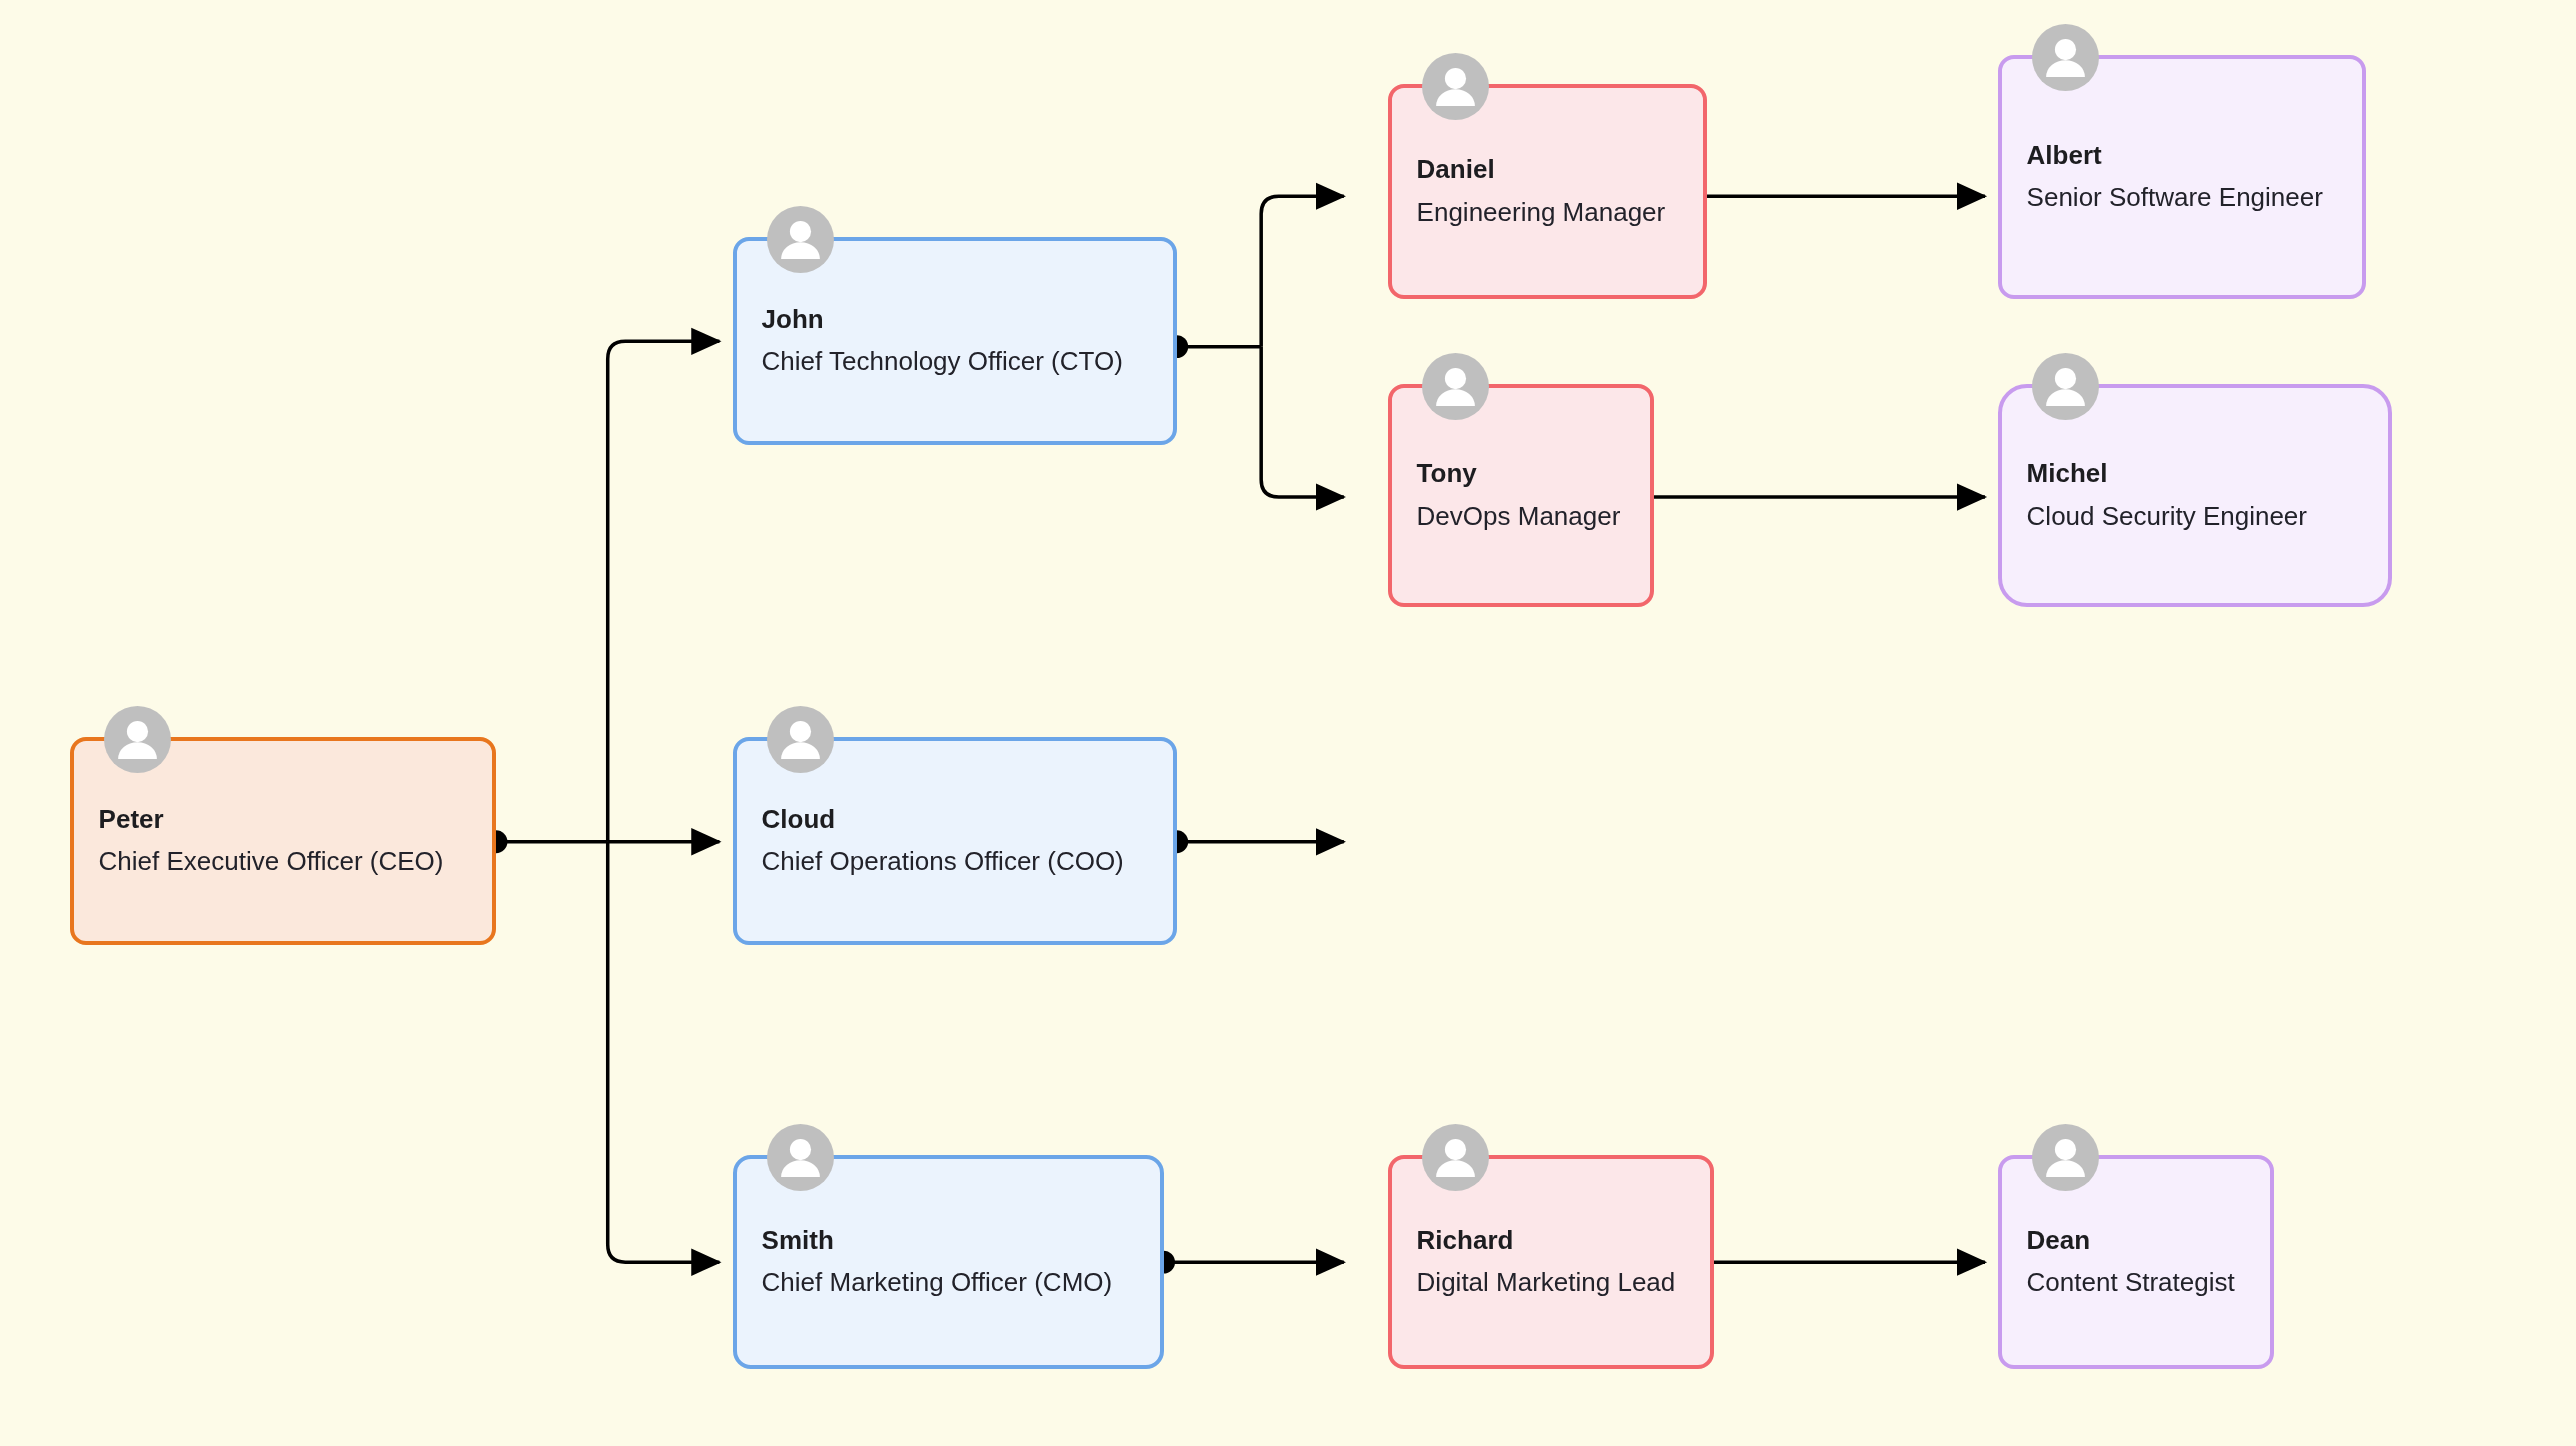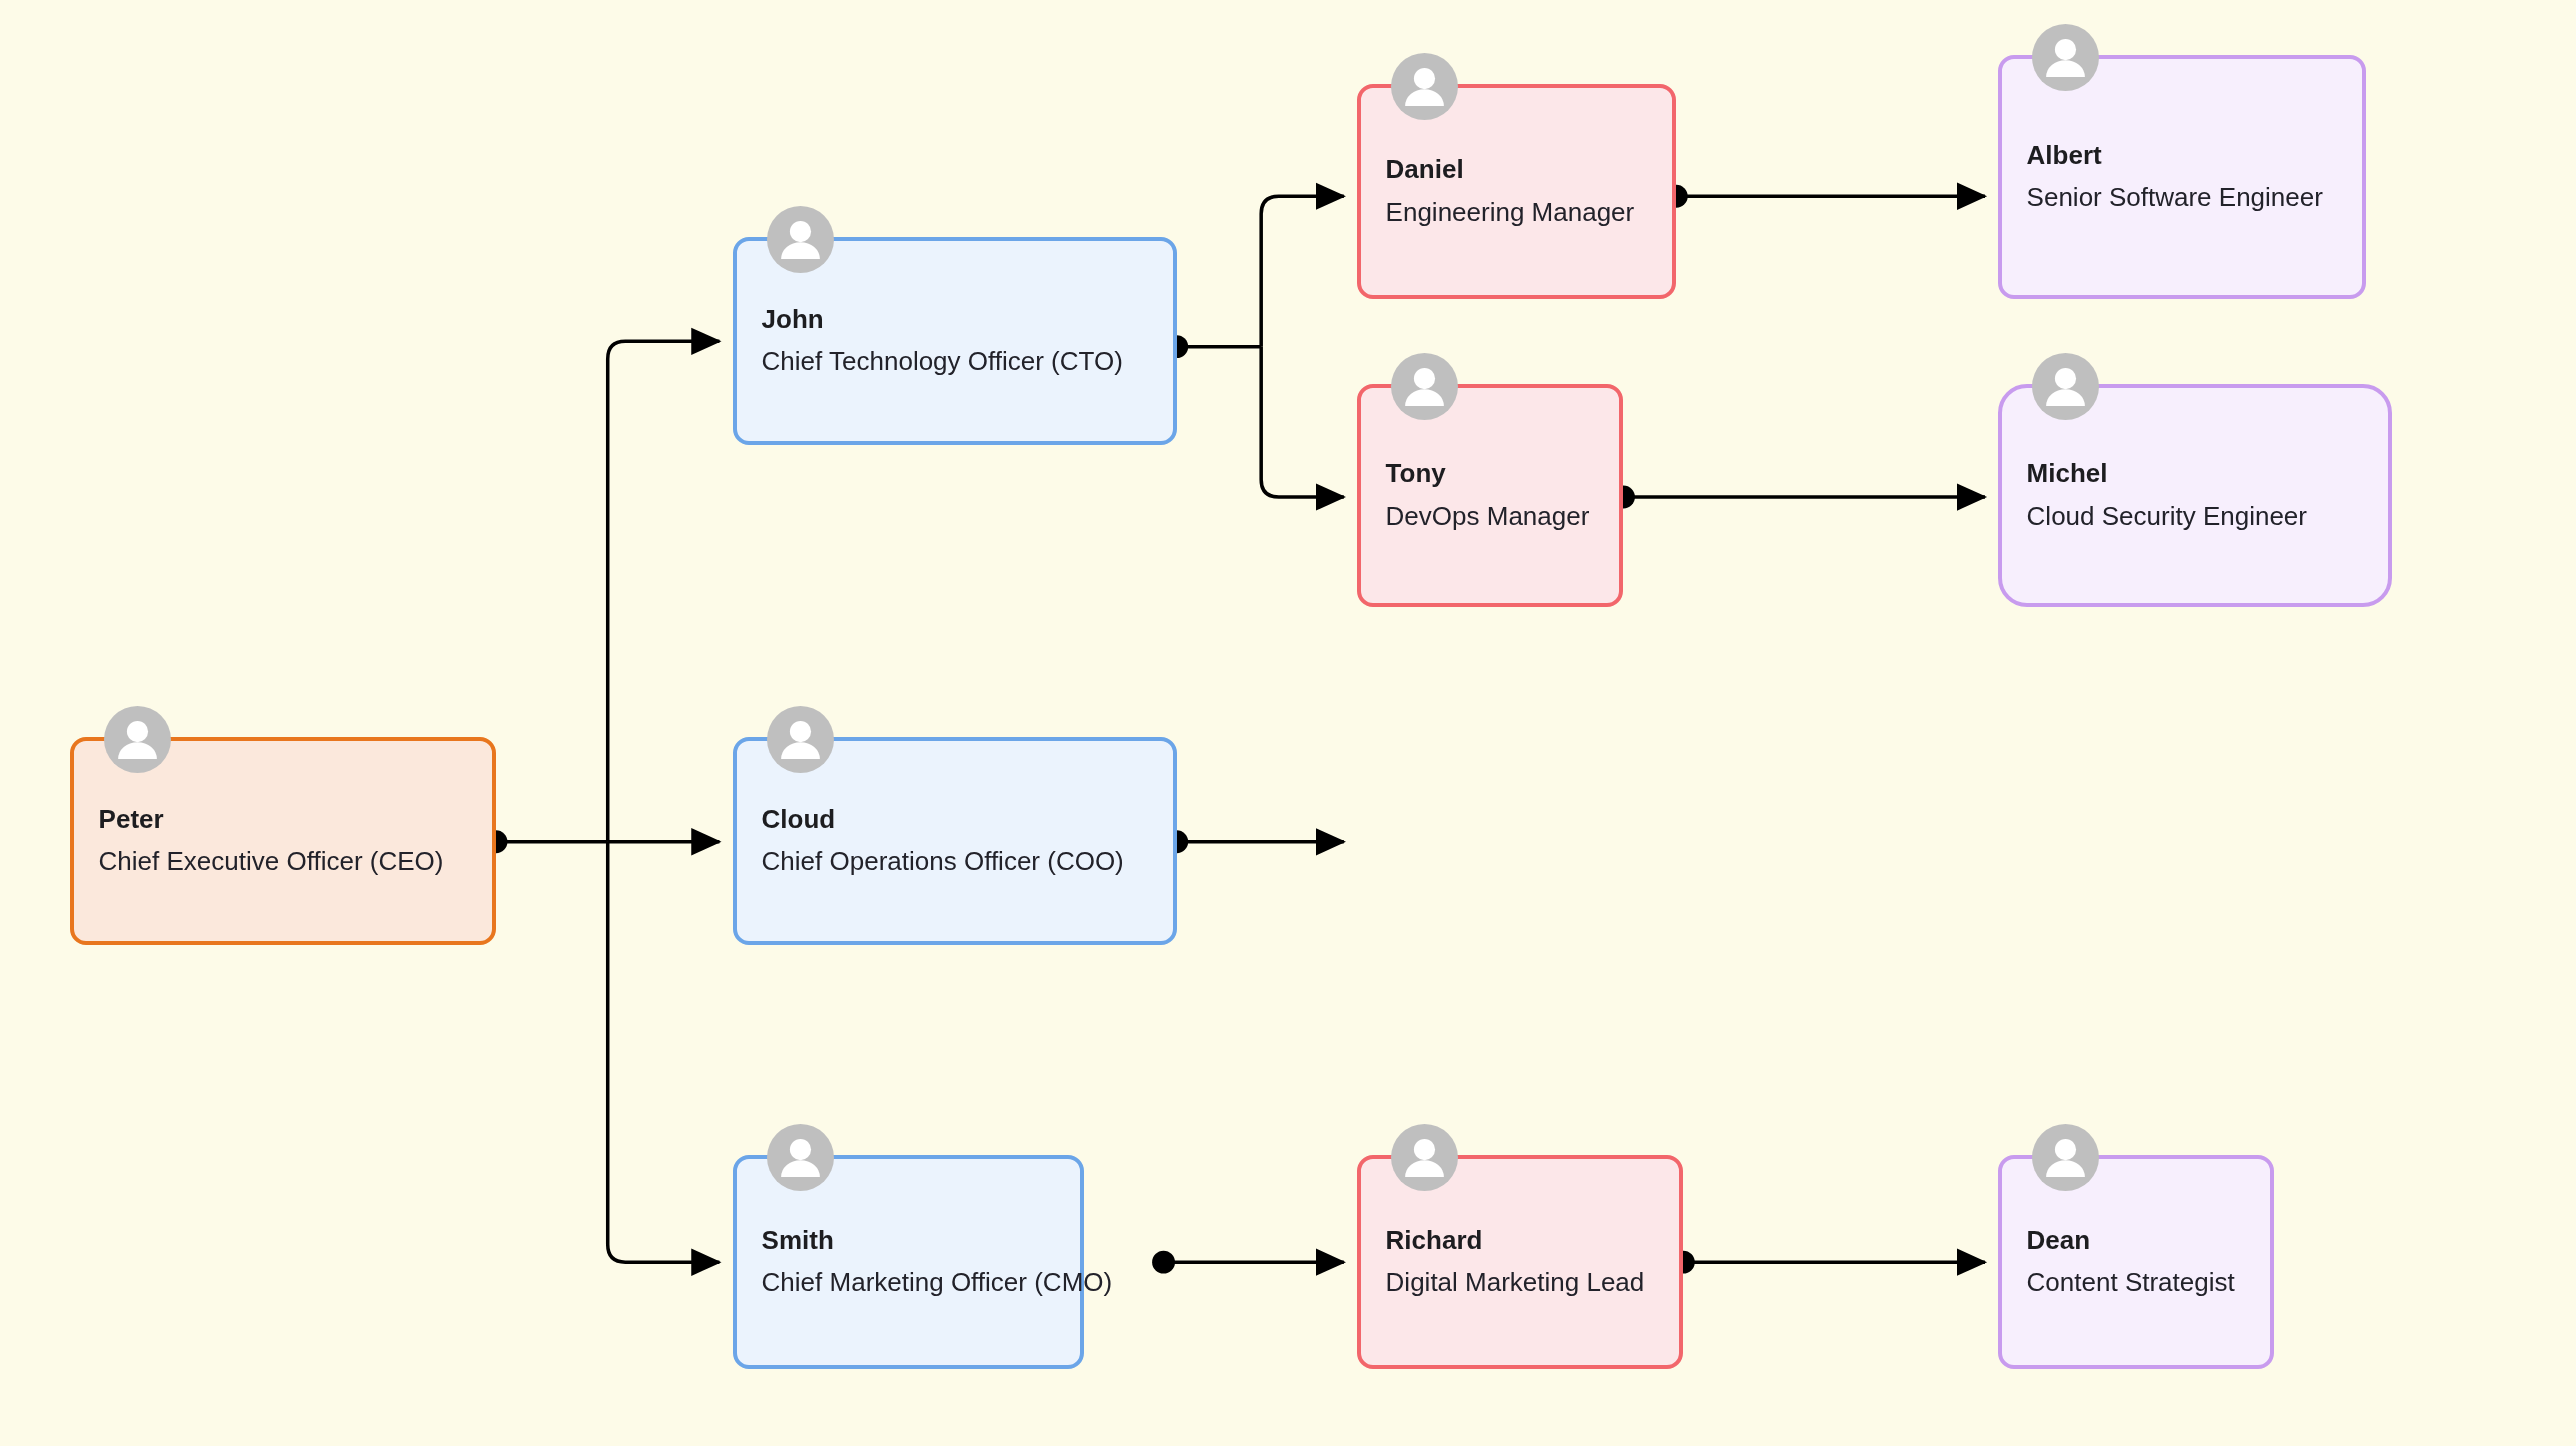--- a/index.html
+++ b/index.html
@@ -66,21 +66,21 @@
     overflow: hidden;
   }
   .avatar svg {
     display: block;
     width: 67px;
     height: 67px;
   }
   
   .theme-orange { border-color: #e8761e; background: #fbe8dc; }
   .theme-blue   { border-color: #6ba5e8; background: #ebf3fd; }
-  .theme-red    { border-color: #f2666b; background: #fce7e9; }
+  .theme-red    { border-color: #f2666b; background: #fce7e9; margin-left: 31px; }
   .theme-purple { border-color: #c89bee; background: #f7effd; }
 </style>
 </head>
 <body style="background: rgb(253, 251, 232);">
 
 <div id="canvas" style="background: rgb(253, 251, 232);">
 
   <svg id="edge-layer" viewBox="0 0 2929 1645" xmlns="http://www.w3.org/2000/svg">
     <defs>
       <marker id="arrowhead" markerWidth="9" markerHeight="9" refX="8" refY="4.5" orient="auto" markerUnits="strokeWidth">
@@ -145,21 +145,21 @@
     <div class="avatar" style="background: rgb(191, 191, 191);">
       <svg viewBox="0 0 76 76" xmlns="http://www.w3.org/2000/svg">
         <circle cx="38" cy="29" r="12" fill="#ffffff"></circle>
         <path d="M16 60 a22 19 0 0 1 44 0 z" fill="#ffffff"></path>
       </svg>
     </div>
     <div class="node-name">Cloud</div>
     <div class="node-title">Chief Operations Officer (COO)</div>
   </div>
 
-  <div class="node theme-blue" id="node-smith" style="left: 733px; top: 1155px; width: 351px; height: 214px; border-color: rgb(107, 165, 232); background: rgb(235, 243, 253);">
+  <div class="node theme-blue" id="node-smith" style="left: 733px; top: 1155px; width: 431px; height: 214px; border-color: rgb(107, 165, 232); background: rgb(235, 243, 253); border-radius: 18px;">
     <div class="avatar" style="background: rgb(191, 191, 191);">
       <svg viewBox="0 0 76 76" xmlns="http://www.w3.org/2000/svg">
         <circle cx="38" cy="29" r="12" fill="#ffffff"></circle>
         <path d="M16 60 a22 19 0 0 1 44 0 z" fill="#ffffff"></path>
       </svg>
     </div>
     <div class="node-name">Smith</div>
     <div class="node-title">Chief Marketing Officer (CMO)</div>
   </div>
 

